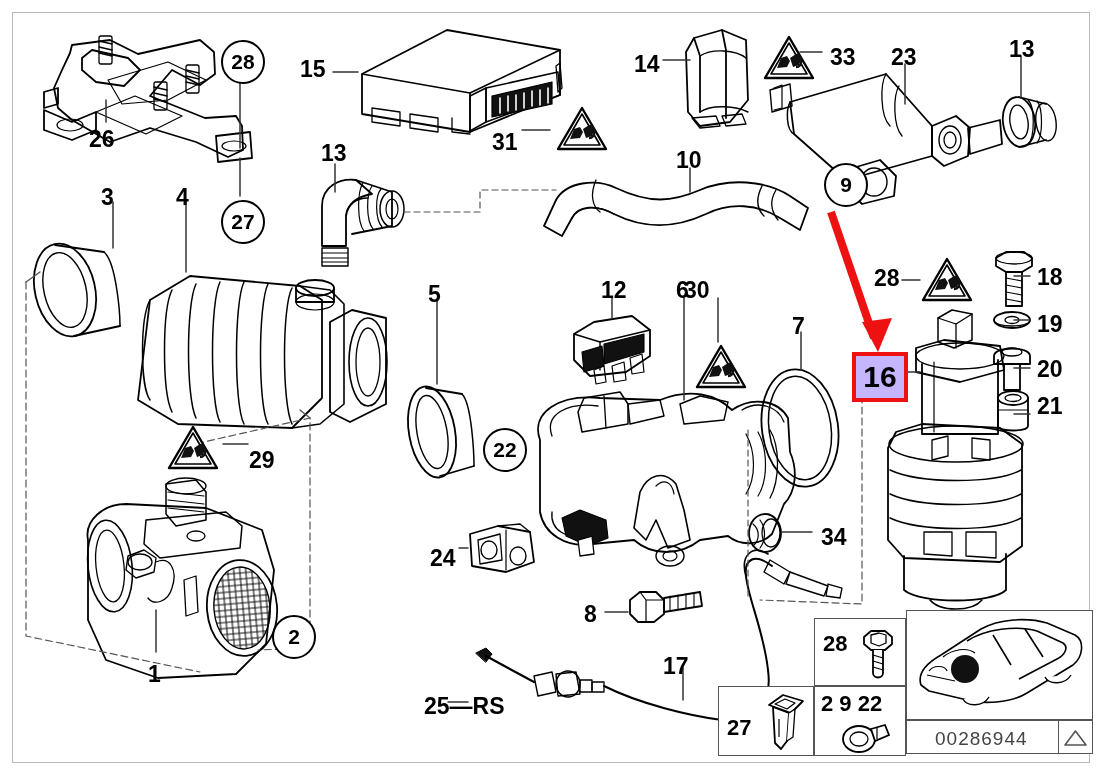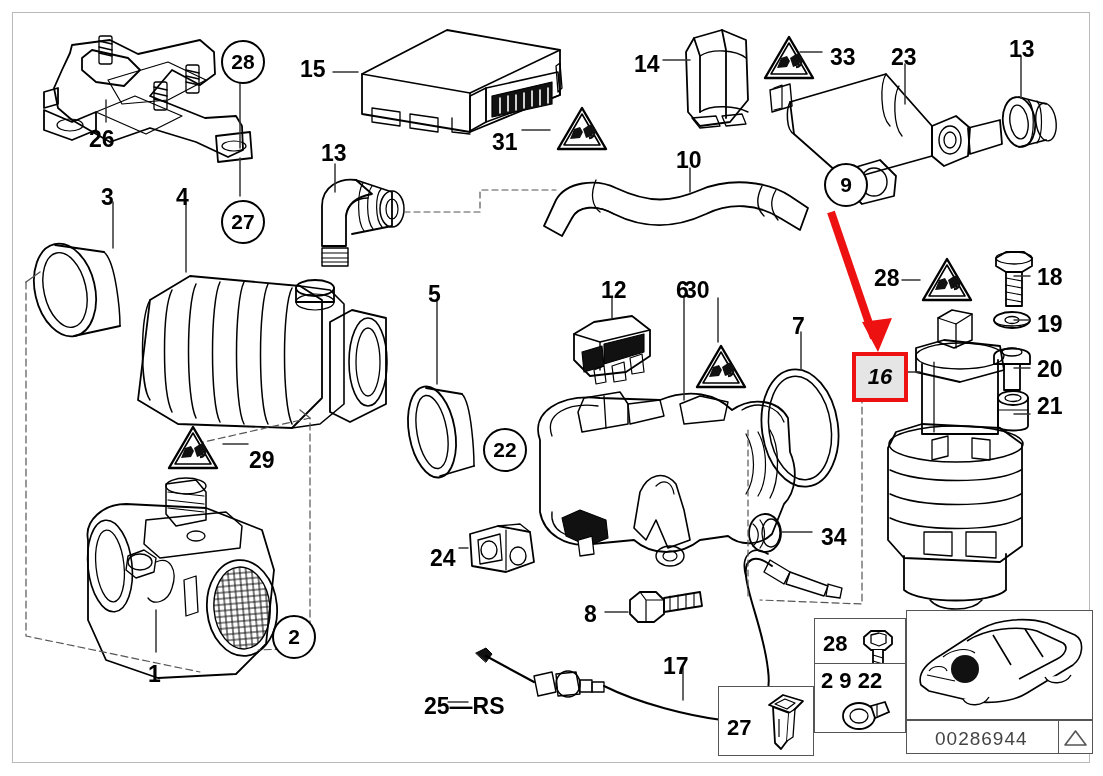--- a/index.html
+++ b/index.html
@@ -5,22 +5,22 @@
 <style>
   html,body{margin:0;padding:0;background:#fff;}
   body{font-family:"Liberation Sans",sans-serif;}
   #stage{position:relative;width:1103px;height:776px;background:#ffffff;overflow:hidden;}
   #frame{position:absolute;left:12px;top:12px;width:1078px;height:751px;border:1.5px solid #b9b9b9;box-sizing:border-box;}
   svg.layer{position:absolute;left:0;top:0;width:1103px;height:776px;overflow:visible;}
   .lbl{position:absolute;font-family:"Liberation Sans",sans-serif;font-weight:bold;font-size:23px;color:#000;line-height:1;white-space:nowrap;}
   .circ{position:absolute;width:40px;height:40px;border:2.2px solid #000;border-radius:50%;
         display:flex;align-items:center;justify-content:center;font-weight:bold;font-size:21px;
         font-family:"Liberation Sans",sans-serif;background:#fff;color:#000;}
-  .redbox{position:absolute;border:4px solid #ee1111;background:#e5e5e5;display:flex;align-items:center;
-          justify-content:center;font-weight:bold;font-size:22px;font-family:"Liberation Sans",sans-serif;font-style:italic;}
+  .redbox{position:absolute;border:4px solid #ee1111;background:#c4b5fd;display:flex;align-items:center;
+          justify-content:center;font-weight:bold;font-size:30px;font-family:"Liberation Sans",sans-serif;}
   .dnum{position:absolute;font-family:"Liberation Sans",sans-serif;font-size:19px;color:#444;letter-spacing:1px;}
   .tri-warn{position:absolute;}
   .cellbox{position:absolute;border:1.4px solid #555;box-sizing:border-box;background:#fff;}
 </style>
 </head>
 <body>
 
 <div id="stage">
 
   <div id="frame"></div>
@@ -471,21 +471,21 @@
     <svg width="52" height="60" style="position:absolute;left:38px;top:4px" viewBox="0 0 52 60">
       <g fill="#fff" stroke="#000" stroke-width="1.8" stroke-linejoin="round">
         <path d="M11,14 L18,8 L32,8 L39,14 L39,21 L32,27 L18,27 L11,21 Z"></path>
         <path d="M18,12 L26,10 L33,12 L33,20 L26,23 L18,20 Z" stroke-width="1.3"></path>
         <path d="M20,27 L20,50 C20,56 30,56 30,50 L30,27"></path>
         <path d="M20,32 L30,35 M20,38 L30,41 M20,44 L30,47" stroke-width="1.2"></path>
       </g>
     </svg>
   </div>
 
-  <div class="cellbox" style="left:814px;top:663px;width:92px;height:70px">
+  <div class="cellbox" style="left:814px;top:686px;width:92px;height:70px">
     <div class="lbl" style="left:6px;top:6px;font-size:22px">2 9 22</div>
     <svg width="60" height="38" style="position:absolute;left:20px;top:32px" viewBox="0 0 60 38">
       <g fill="#fff" stroke="#000" stroke-width="1.8">
         <ellipse cx="24" cy="20" rx="16" ry="13"></ellipse>
         <ellipse cx="24" cy="20" rx="9" ry="7" stroke-width="1.3"></ellipse>
         <path d="M36,10 L50,6 L54,16 L40,22 Z"></path>
         <path d="M42,8 L42,20" stroke-width="1.2"></path>
       </g>
     </svg>
   </div>

